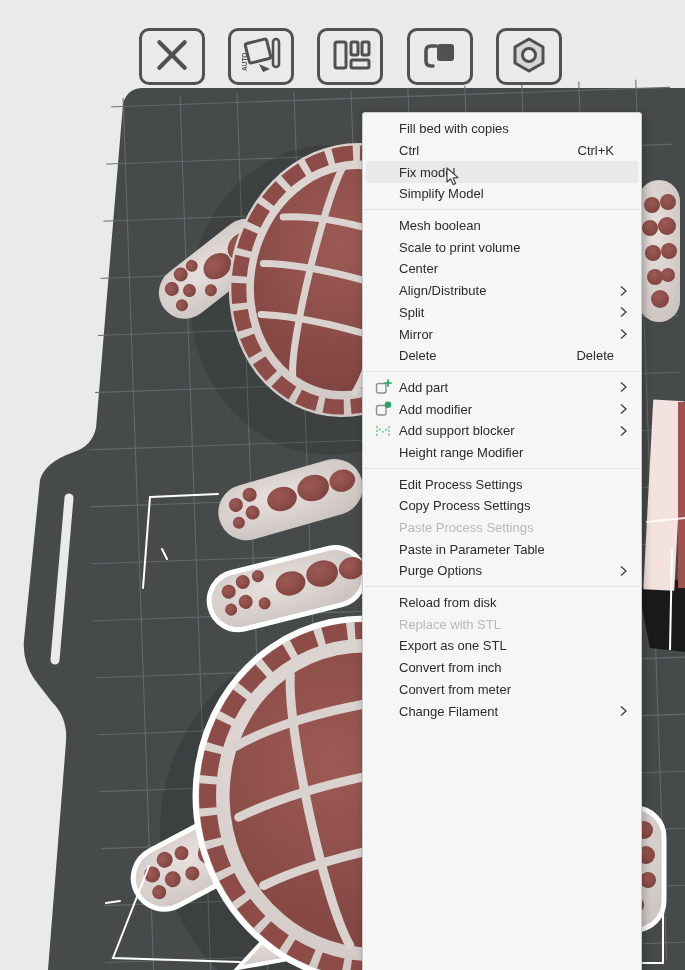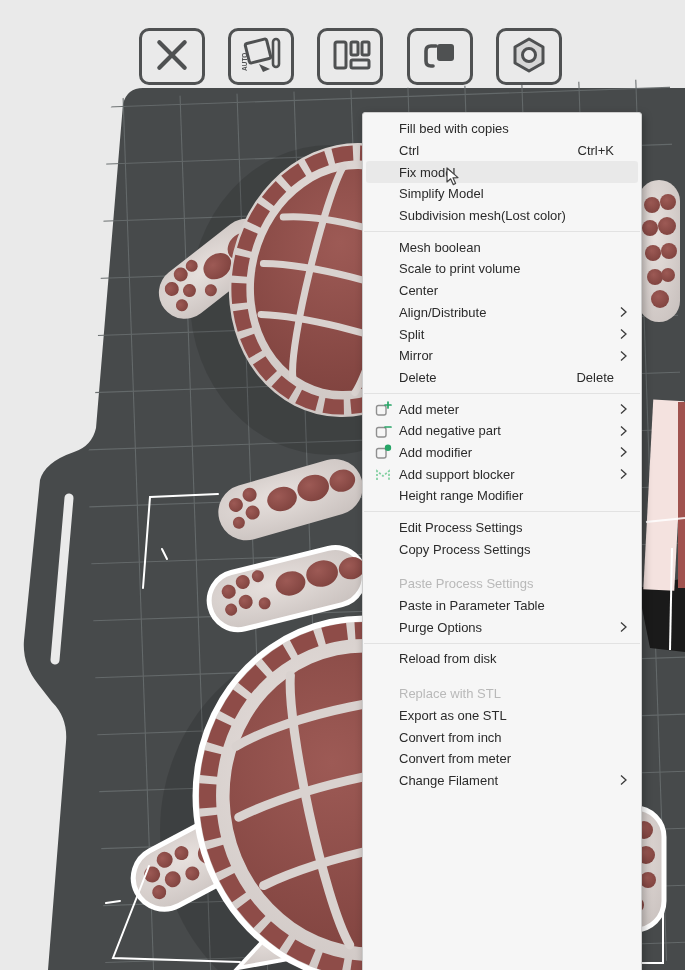--- a/index.html
+++ b/index.html
@@ -24,21 +24,21 @@
     border:1px solid #cdcdcd;border-radius:3px;
     box-shadow:2px 3px 9px rgba(0,0,0,.28);
     padding:5px 0 6px 0;z-index:3;
     font-size:13px;color:var(--menu_text,#2b2b2b);
   }
   .mi{
     display:flex;align-items:center;height:21.7px;margin:0 3px;border-radius:3px;
     padding:0 24px 0 33px;position:relative;white-space:nowrap;
   }
   .mi.hovered{background:var(--menu_hover,#e9e9e9);}
-  .mi.disabled{color:var(--menu_disabled,#b9b9b9);margin-top:13px;}
+  .mi.disabled{color:var(--menu_disabled,#b9b9b9);}
   .mi .sc{margin-left:auto;}
   .mi .arr{position:absolute;right:11px;top:50%;transform:translateY(-50%);line-height:0;}
   .mi .ico{position:absolute;left:7px;width:20px;height:16px;display:flex;align-items:center;justify-content:center;line-height:0;}
   .sep{height:1px;background:#e2e2e2;margin:4.5px 1px;}
   #cursor{position:absolute;left:445px;top:167px;z-index:4;line-height:0;}
 </style>
 </head>
 <body>
 
 <svg id="scene" width="685" height="970" viewBox="0 0 685 970">
@@ -287,23 +287,20 @@
   <div class="mi">
     <span class="lbl">Ctrl</span>
     <span class="sc">Ctrl+K</span>
   </div>
   <div class="mi hovered">
     <span class="lbl">Fix model</span>
   </div>
   <div class="mi">
     <span class="lbl">Simplify Model</span>
   </div>
-  <div class="mi">
-    <span class="lbl">Subdivision mesh(Lost color)</span>
-  </div>
 
   <div class="sep"></div>
 
   <div class="mi">
     <span class="lbl">Mesh boolean</span>
   </div>
   <div class="mi">
     <span class="lbl">Scale to print volume</span>
   </div>
   <div class="mi">
@@ -337,33 +334,21 @@
   <div class="mi">
     <span class="ico">
       <svg width="17" height="16" viewBox="0 0 17 16">
           <rect x="1.5" y="4.5" width="9.5" height="9.5" rx="2" fill="none" stroke="#8f8f8f" stroke-width="1.4"></rect>
           <g stroke="#27a567" stroke-width="1.7" stroke-linecap="round">
             <line x1="13" y1="1" x2="13" y2="7"></line>
             <line x1="10" y1="4" x2="16" y2="4"></line>
           </g>
         </svg>
     </span>
-    <span class="lbl">Add meter</span>
-    <span class="arr"><svg width="7" height="11" viewBox="0 0 7 11">
-          <path d="M1 1 L6 5.5 L1 10" fill="none" stroke="#3c3c3c" stroke-width="1.3"></path>
-        </svg></span>
-  </div>
-  <div class="mi">
-    <span class="ico">
-      <svg width="17" height="16" viewBox="0 0 17 16">
-          <rect x="1.5" y="4.5" width="9.5" height="9.5" rx="2" fill="none" stroke="#8f8f8f" stroke-width="1.4"></rect>
-          <line x1="10" y1="4" x2="16" y2="4" stroke="#27a567" stroke-width="1.7" stroke-linecap="round"></line>
-        </svg>
-    </span>
-    <span class="lbl">Add negative part</span>
+    <span class="lbl">Add part</span>
     <span class="arr"><svg width="7" height="11" viewBox="0 0 7 11">
           <path d="M1 1 L6 5.5 L1 10" fill="none" stroke="#3c3c3c" stroke-width="1.3"></path>
         </svg></span>
   </div>
   <div class="mi">
     <span class="ico">
       <svg width="17" height="16" viewBox="0 0 17 16">
           <rect x="1.5" y="4.5" width="9.5" height="9.5" rx="2" fill="none" stroke="#8f8f8f" stroke-width="1.4"></rect>
           <circle cx="13" cy="3.8" r="3.2" fill="#27a567"></circle>
         </svg>

